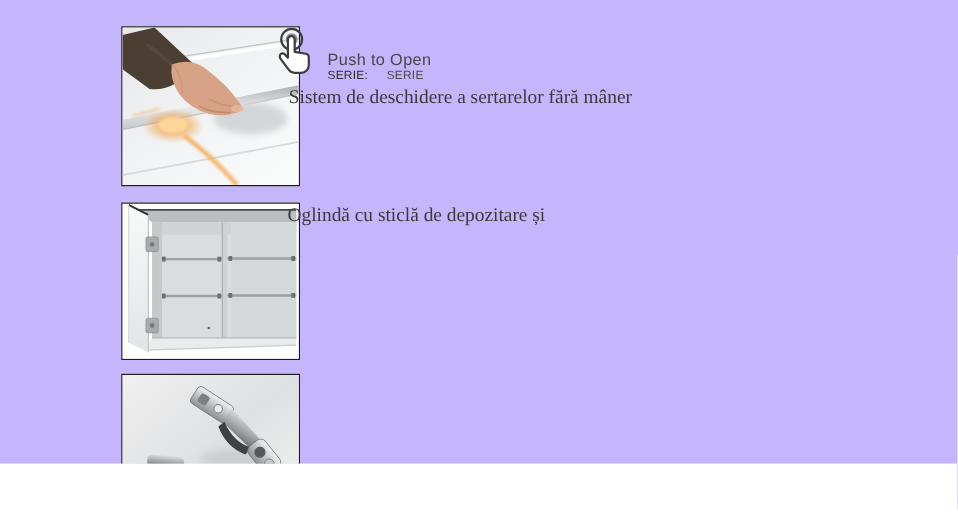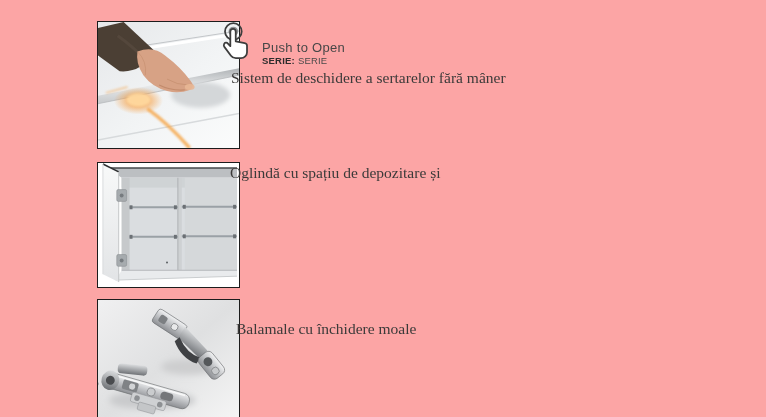--- a/index.html
+++ b/index.html
@@ -1,17 +1,17 @@
 <!DOCTYPE html>
 <html><head>
 <meta charset="utf-8">
 <style>
   html,body{margin:0;padding:0;background:#ffffff;}
   .stage{
-    position:relative;width:766px;height:417px;background:#fca5a5;
+    position:relative;width:766px;height:371px;background:#c4b5fd;
     font-family:"Liberation Sans",sans-serif;overflow:hidden;
   }
   .photo{
     position:absolute;left:57px;width:143px;box-sizing:border-box;
     border:1px solid #1c1c1c;background:#fff;
   }
   .photo svg{display:block;width:100%;height:100%;}
   #photo-1{top:5px;height:128px;}
   #photo-2{top:146px;height:126px;}
   #photo-3{top:283px;height:125px;}
@@ -20,21 +20,21 @@
   .tap-icon svg{display:block;width:100%;height:100%;}
 
   .badge-title{
     position:absolute;left:262px;top:40px;
     font-size:13px;color:#474747;letter-spacing:.3px;white-space:nowrap;
   }
   .badge-serie{
     position:absolute;left:262px;top:55px;
     font-size:9.5px;color:#4a4a4a;letter-spacing:.2px;white-space:nowrap;
   }
-  .badge-serie .lbl{font-weight:bold;color:#2d2d2d;margin-right:3px;}
+  .badge-serie .lbl{font-weight:normal;color:#2d2d2d;margin-right:15px;}
 
   .caption{
     position:absolute;margin:0;
     font-family:"Liberation Serif",serif;
     font-size:15.5px;line-height:18.5px;color:#3b3a39;
   }
   #caption-1{left:231px;top:69px;}
   #caption-2{left:230px;top:164px;}
   #caption-3{left:236px;top:320px;}
   .cap-line{display:block;white-space:nowrap;}
@@ -147,21 +147,21 @@
       <g>
         <rect x="19" y="27" width="10" height="12" rx="1.5" fill="#a6abae" stroke="#84898c" stroke-width=".5"></rect>
         <circle cx="24" cy="33" r="2" fill="#767b7f"></circle>
         <rect x="19" y="93" width="10" height="12" rx="1.5" fill="#a6abae" stroke="#84898c" stroke-width=".5"></rect>
         <circle cx="24" cy="99" r="2" fill="#767b7f"></circle>
       </g>
     </svg>
   </figure>
 
   <p class="caption" id="caption-2">
-      <span class="cap-line">Oglindă cu spațiu de depozitare și</span>
+      <span class="cap-line">Oglindă cu sticlă de depozitare și</span>
     </p>
 
   <figure class="photo" id="photo-3">
     <svg viewBox="0 0 143 125" preserveAspectRatio="none">
       <defs>
         <linearGradient id="p3bg" x1="0" y1="0" x2="1" y2="1">
           <stop offset="0" stop-color="#f0f0f1"></stop>
             <stop offset=".5" stop-color="#dfe0e1"></stop>
             <stop offset="1" stop-color="#f6f6f6"></stop>
         </linearGradient>
@@ -207,17 +207,14 @@
         <circle cx="50" cy="8" r="4" fill="#caccce" stroke="#6f7174" stroke-width=".6"></circle>
         <rect x="60" y="4" width="13" height="8" rx="3.5" fill="#75777a"></rect>
         <rect x="32" y="13" width="36" height="10" rx="2" fill="#cfd1d3" stroke="#8d9093" stroke-width=".5"></rect>
         <rect x="41" y="21" width="18" height="8" rx="1.5" fill="#c4c6c8" stroke="#8d9093" stroke-width=".5"></rect>
         <circle cx="38" cy="18" r="2.8" fill="#8d9093"></circle>
         <circle cx="62" cy="18" r="2.8" fill="#8d9093"></circle>
       </g>
     </svg>
   </figure>
 
-  <p class="caption" id="caption-3">
-      <span class="cap-line">Balamale cu închidere moale</span>
-    </p>
 
 </div>
 
 </body></html>

